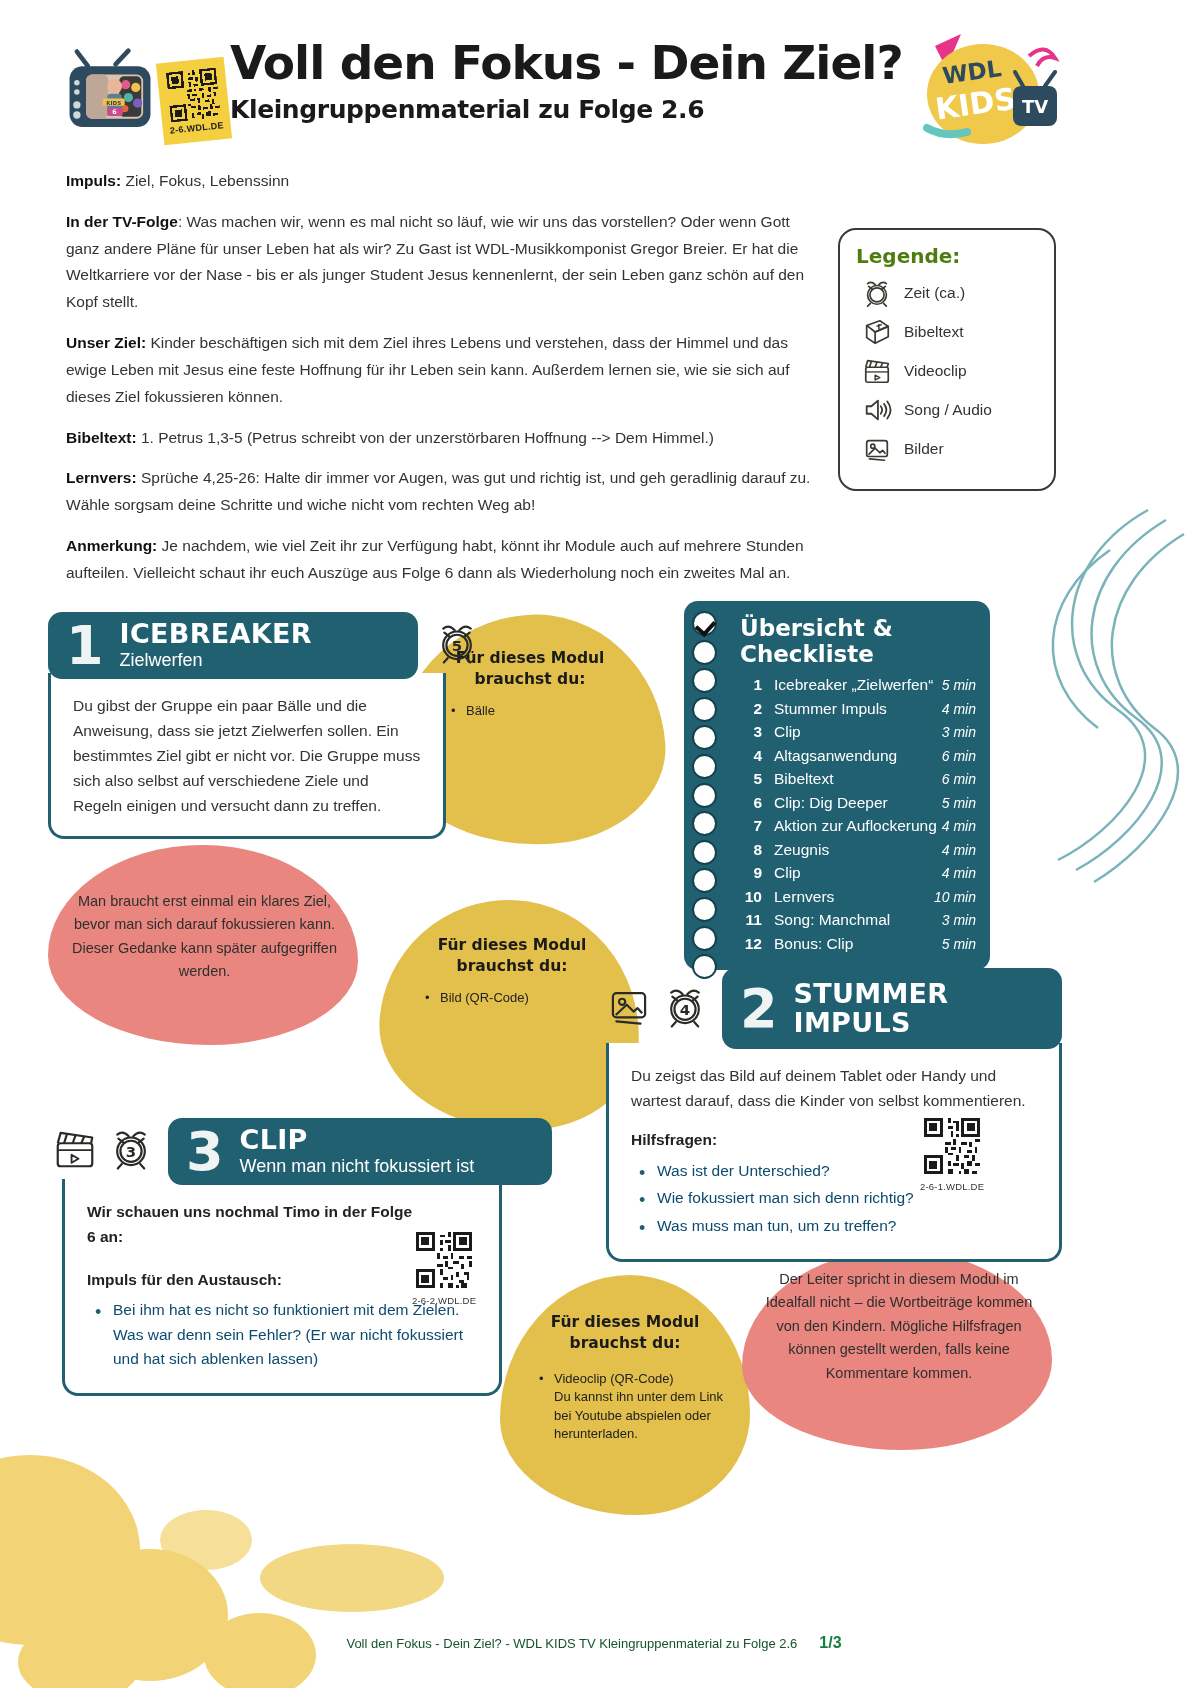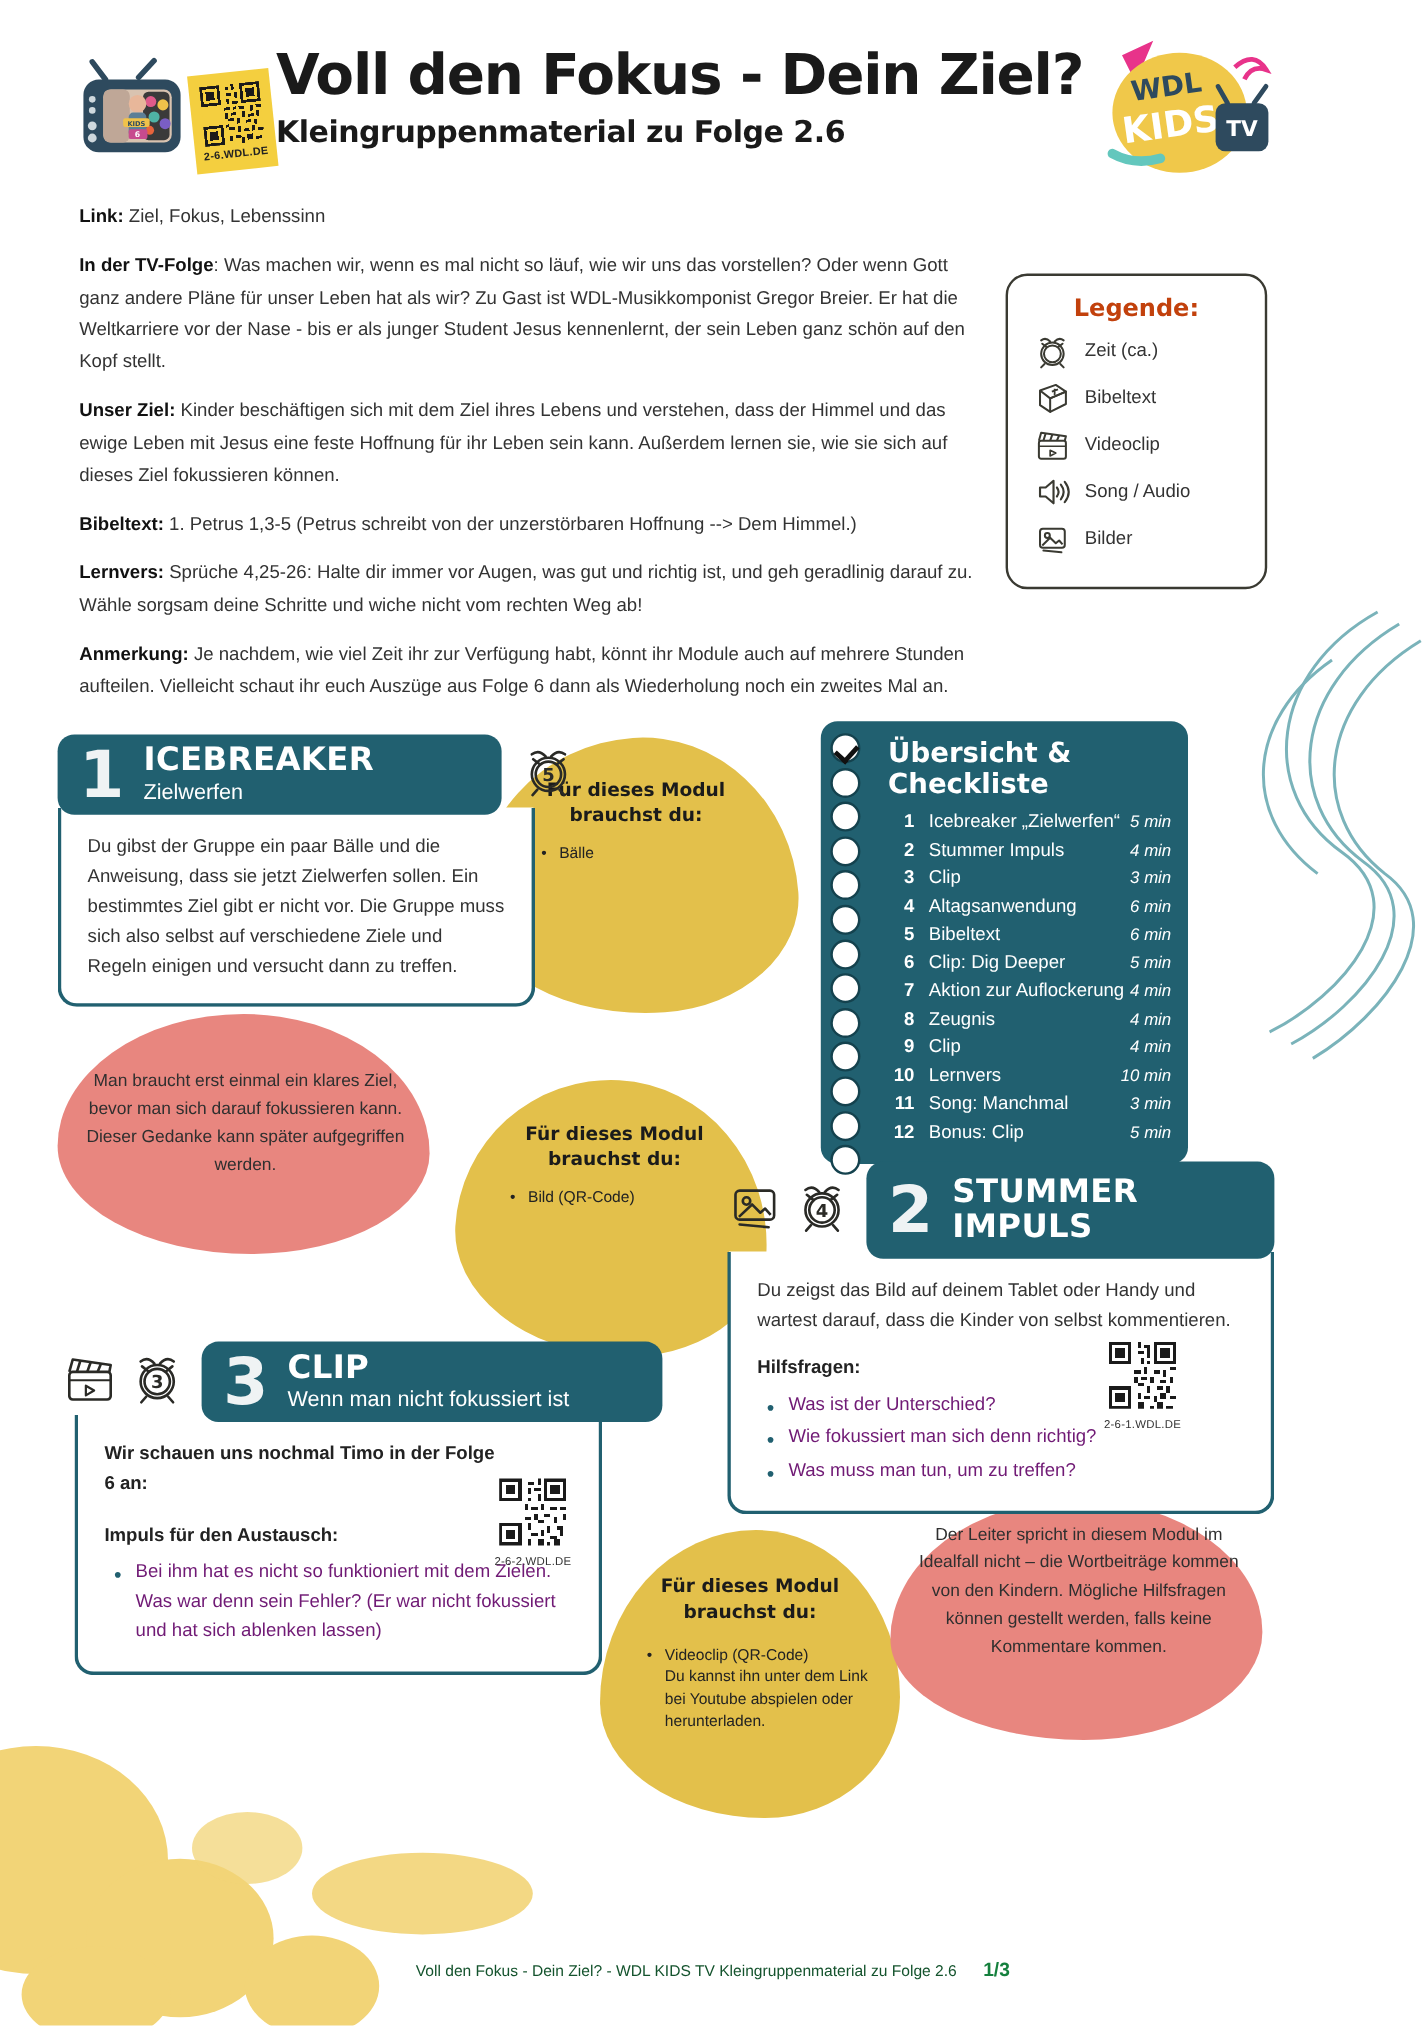--- a/index.html
+++ b/index.html
@@ -75,21 +75,21 @@
   .intro b { font-weight: bold; color: #111; }
 
   
   .legende {
     position: absolute; left: 838px; top: 228px; width: 218px;
     border: 2px solid #3a3a32; border-radius: 18px;
     padding: 14px 16px 16px 16px; background: #fff; z-index: 4;
   }
   .legende h3 {
     font-family: "DejaVu Sans", sans-serif; font-weight: 900; font-size: 20px;
-    text-align: center; color: #c2410c; margin-bottom: 10px;
+    text-align: left; color: #4d7c0f; margin-bottom: 10px;
   }
   .leg-row { display: flex; align-items: center; gap: 12px; margin: 9px 0 9px 6px; }
   .leg-row .ic { width: 30px; height: 30px; flex: 0 0 30px; display:flex; align-items:center; justify-content:center;}
   .leg-row .lb { font-size: 15.5px; color: #333; }
 
   
   .checklist {
     position: absolute; left: 684px; top: 601px; width: 306px;
     background: #216070; border-radius: 14px; padding: 10px 14px 14px 52px; z-index: 5;
   }
@@ -121,21 +121,21 @@
   .mod-titles { color: #fff; }
   .mod-t1 { font-family: "DejaVu Sans", sans-serif; font-weight: 900; font-size: 27px; letter-spacing: .3px; line-height: 1.06;}
   .mod-t2 { font-size: 18px; font-weight: normal; line-height: 1.18; margin-top: 1px;}
   .mod-body {
     border: 3px solid #216070; border-top: none; border-radius: 0 0 16px 16px;
     padding: 20px 22px 18px 22px; background: #fff; margin-top: -6px; position: relative; z-index: 1;
   }
   .mod-body p { font-size: 15.5px; line-height: 1.62; color: #333; }
   .mod-body .lead { font-weight: bold; color: #222; }
   .mod-body ul { list-style: none; margin-top: 6px; }
-  .mod-body li { font-size: 15.5px; line-height: 1.58; color: #701a75; position: relative; padding-left: 26px; margin-bottom: 3px;}
+  .mod-body li { font-size: 15.5px; line-height: 1.58; color: #0c4a6e; position: relative; padding-left: 26px; margin-bottom: 3px;}
   .mod-body li::before { content: "•"; position: absolute; left: 8px; color: #216070; font-size: 18px; }
 
   
   .blob-txt { position: absolute; z-index: 3; text-align: center; }
   .blob-hd {
     font-family: "DejaVu Sans", sans-serif; font-weight: 900; font-size: 15.5px;
     color: #1b1b1b; line-height: 1.35;
   }
   .blob-list { list-style: none; margin-top: 12px; text-align: left; }
   .blob-list li { font-size: 13px; color: #222; line-height: 1.42; position: relative; padding-left: 18px; }
@@ -275,21 +275,21 @@
       <path d="M22 96 q18 10 40 4" fill="none" stroke="#63c7bd" stroke-width="8" stroke-linecap="round"></path>
       <text x="68" y="48" font-size="23" font-family="DejaVu Sans" font-weight="900" fill="#2e4a5e" text-anchor="middle" transform="rotate(-8 68 48)">WDL</text>
       <text x="72" y="82" font-size="30" font-family="DejaVu Sans" font-weight="900" fill="#ffffff" text-anchor="middle" transform="rotate(-8 72 82)">KIDS</text>
       <rect x="108" y="54" width="44" height="40" rx="8" fill="#2e4a5e"></rect>
       <path d="M118 54 L110 40 M140 54 L150 40" stroke="#2e4a5e" stroke-width="4" stroke-linecap="round"></path>
       <text x="130" y="81" font-size="18" font-family="DejaVu Sans" font-weight="900" fill="#ffffff" text-anchor="middle">TV</text>
     </svg>
   </div>
 
   <div class="intro">
-    <p><b>Link:</b><span> Ziel, Fokus, Lebenssinn</span></p>
+    <p><b>Impuls:</b><span> Ziel, Fokus, Lebenssinn</span></p>
     <p><b>In der TV-Folge</b><span>: Was machen wir, wenn es mal nicht so läuf, wie wir uns das vorstellen? Oder wenn Gott ganz andere Pläne für unser Leben hat als wir? Zu Gast ist WDL-Musikkomponist Gregor Breier. Er hat die Weltkarriere vor der Nase - bis er als junger Student Jesus kennenlernt, der sein Leben ganz schön auf den Kopf stellt.</span></p>
     <p><b>Unser Ziel:</b><span> Kinder beschäftigen sich mit dem Ziel ihres Lebens und verstehen, dass der Himmel und das ewige Leben mit Jesus eine feste Hoffnung für ihr Leben sein kann. Außerdem lernen sie, wie sie sich auf dieses Ziel fokussieren können.</span></p>
     <p><b>Bibeltext:</b><span> 1. Petrus 1,3-5 (Petrus schreibt von der unzerstörbaren Hoffnung --&gt; Dem Himmel.)</span></p>
     <p><b>Lernvers:</b><span> Sprüche 4,25-26: Halte dir immer vor Augen, was gut und richtig ist, und geh geradlinig darauf zu. Wähle sorgsam deine Schritte und wiche nicht vom rechten Weg ab!</span></p>
     <p><b>Anmerkung:</b><span> Je nachdem, wie viel Zeit ihr zur Verfügung habt, könnt ihr Module auch auf mehrere Stunden aufteilen. Vielleicht schaut ihr euch Auszüge aus Folge 6 dann als Wiederholung noch ein zweites Mal an.</span></p>
   </div>
 
   <div class="legende">
     <h3>Legende:</h3>
 

